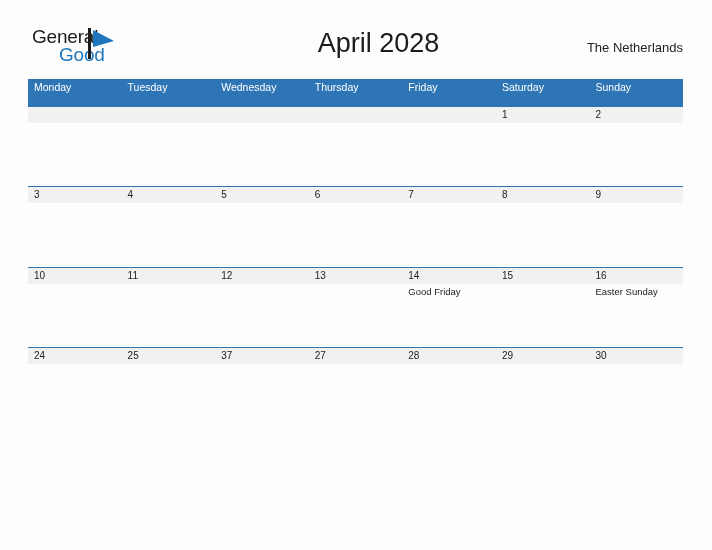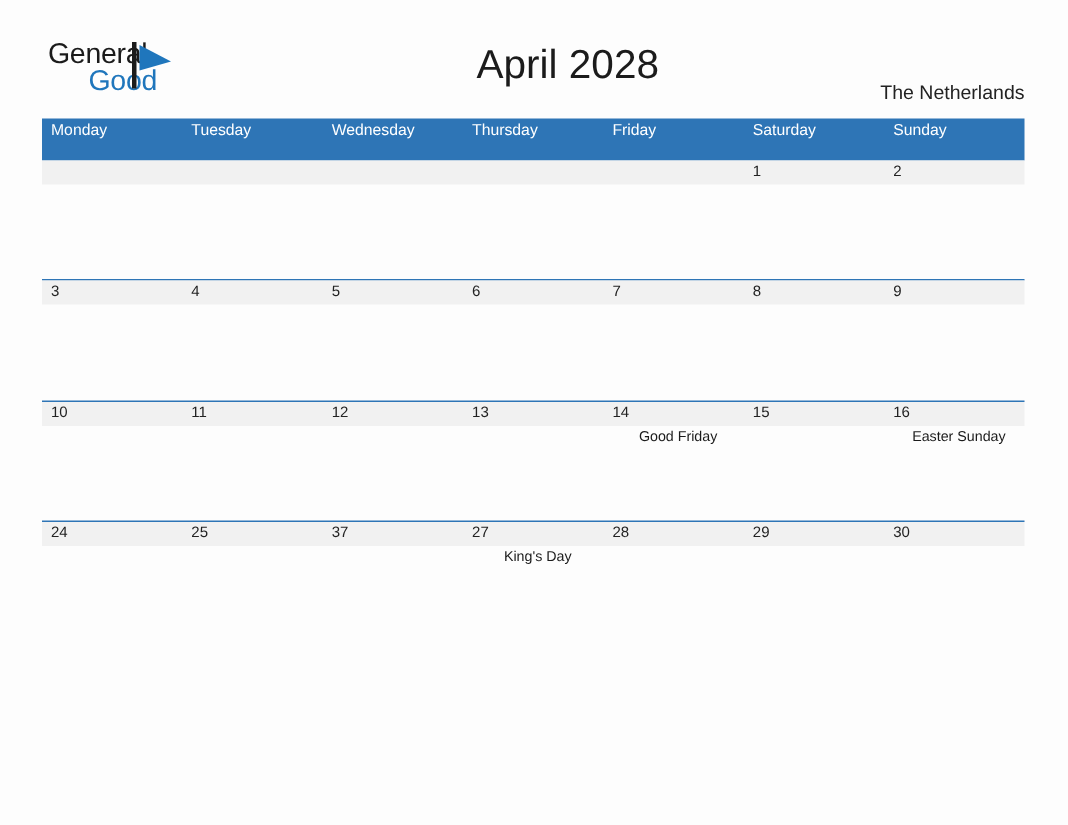--- a/index.html
+++ b/index.html
@@ -68,21 +68,21 @@
     font-family: "Liberation Sans", sans-serif;
     font-weight: normal;
     margin: 0;
     letter-spacing: 0px;
     padding-left: 45px;
   }
 
   .cal-region {
     position: absolute;
     right: 29px;
-    top: 54px;
+    top: 40px;
     font-size: 13px;
     color: #222;
     font-family: "Liberation Sans", sans-serif;
   }
 
   
   .calendar {
     position: absolute;
     left: 28px;
     top: 79px;
@@ -127,21 +127,20 @@
     line-height: 16px;
     color: #222;
     padding-left: 6px;
     box-sizing: border-box;
     font-family: "Liberation Sans", sans-serif;
   }
 
   .event-band {
     display: flex;
     height: 62px;
-    text-align: center;
   }
   .event-band .day-events {
     flex: 1 1 0;
     padding-left: 6px;
     padding-top: 2px;
     box-sizing: border-box;
     font-size: 9.5px;
     line-height: 12px;
     color: #1b1b1b;
     font-family: "Liberation Sans", sans-serif;
@@ -250,24 +249,15 @@
   <div class="week-row">
     <div class="day-band">
       <div class="day-num">24</div>
       <div class="day-num">25</div>
       <div class="day-num">37</div>
       <div class="day-num">27</div>
       <div class="day-num">28</div>
       <div class="day-num">29</div>
       <div class="day-num">30</div>
     </div>
-    <div class="event-band">
-      <div class="day-events"></div>
-      <div class="day-events"></div>
-      <div class="day-events"></div>
-      <div class="day-events">King's Day</div>
-      <div class="day-events"></div>
-      <div class="day-events"></div>
-      <div class="day-events"></div>
-    </div>
   </div>
 
 </div>
 
 </body></html>

